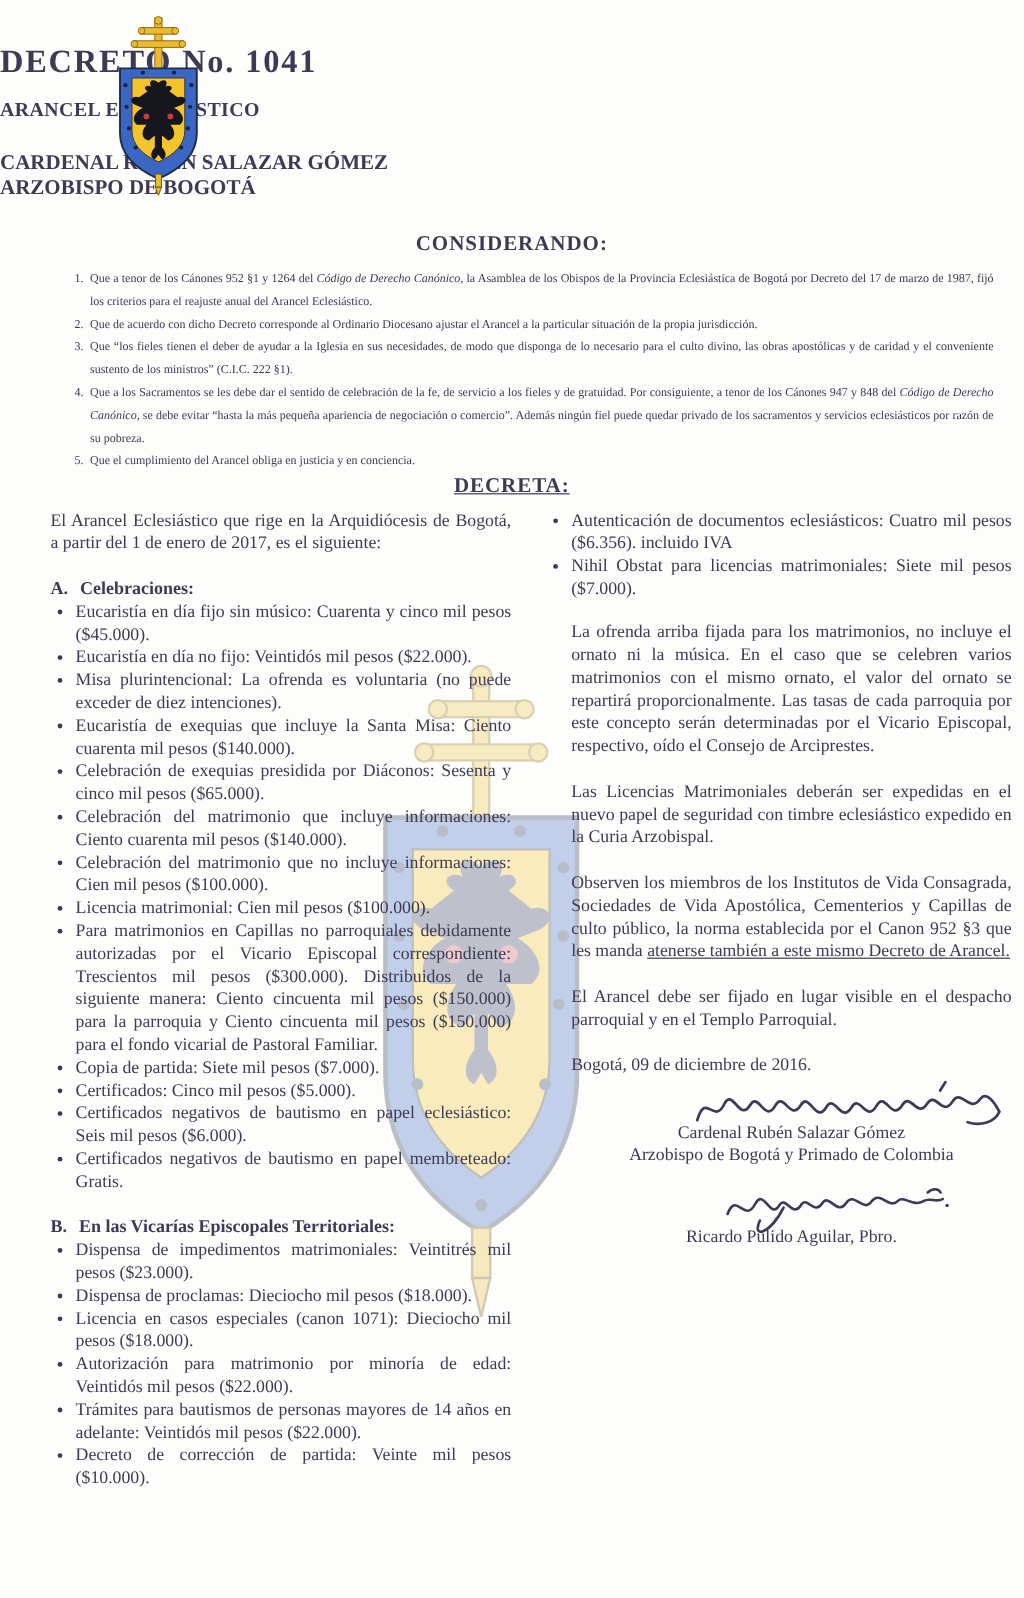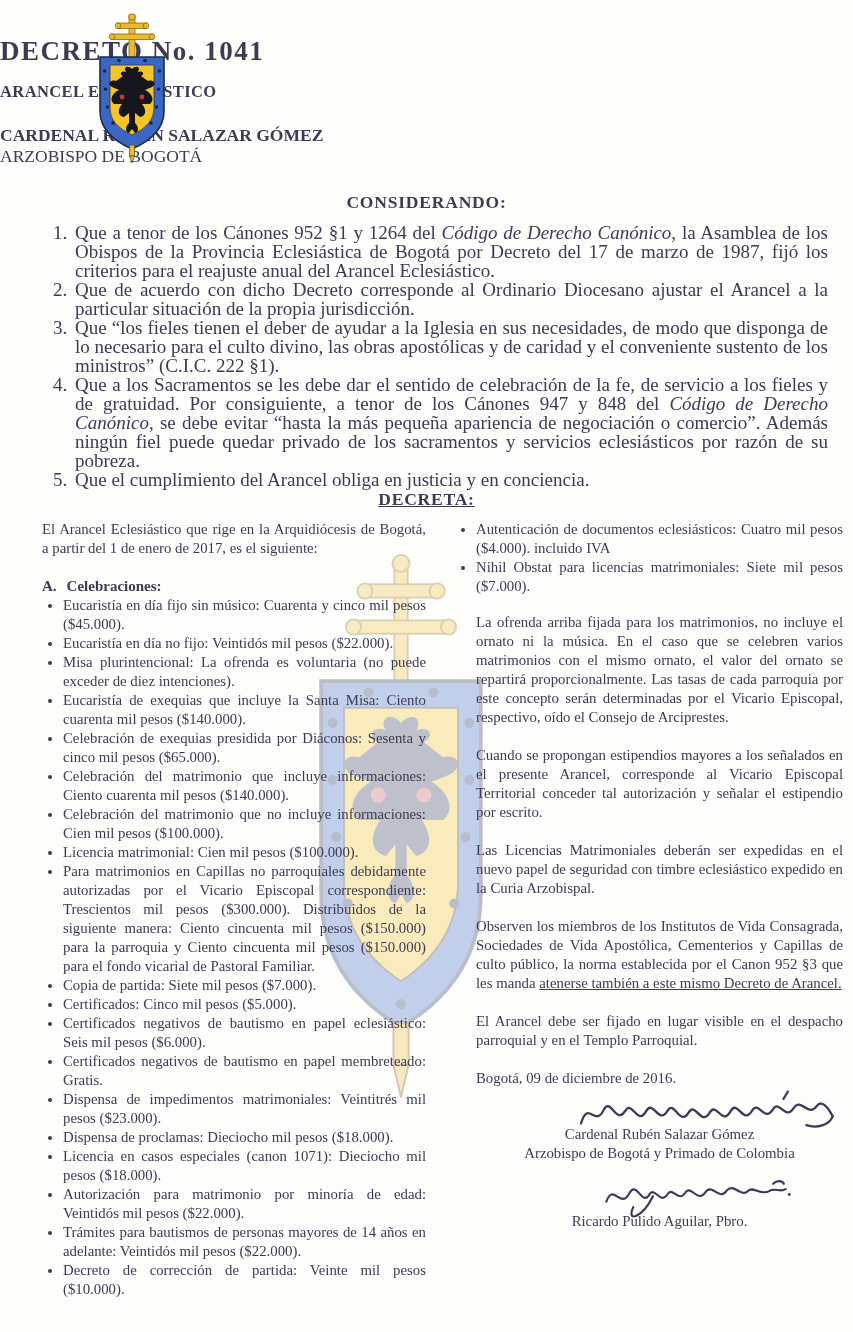--- a/index.html
+++ b/index.html
@@ -10,27 +10,27 @@
     color:#3d3a52;
   }
   .content{position:relative;z-index:1;}
   .watermark{position:absolute;left:306px;top:552px;z-index:0;opacity:.30;pointer-events:none;}
   
   .hdr{position:relative;padding-top:36px;}
   .emblem{position:absolute;left:86px;top:13px;}
   .t1{font-size:27px;font-weight:bold;letter-spacing:1.5px;line-height:30px;}
   .t2{font-size:16.5px;font-weight:bold;letter-spacing:.4px;margin-top:16px;}
   .t3{font-size:17.5px;font-weight:bold;margin-top:23px;line-height:21px;}
-  .t4{font-size:17.5px;font-weight:normal;line-height:21px;}
+  .t4{font-size:17.5px;font-weight:bold;line-height:21px;}
   .big-h{text-align:center;font-size:17.5px;font-weight:bold;letter-spacing:.8px;}
   .h-cons{margin-top:25px;}
   .h-decr{margin-top:0;text-decoration:underline;}
   
   ol.cons{margin:10px 0 0 0;padding:0 25px 0 72px;}
-  ol.cons>li{text-align:justify;font-size:19px;line-height:19px;padding-left:3px;}
+  ol.cons>li{text-align:justify;font-size:10px;line-height:19px;padding-left:3px;}
   .it{font-style:italic;}
   
   .cols{display:flex;align-items:flex-start;padding:10px 10px 0 42px;gap:22px;
         font-size:14.8px;line-height:19px;}
   .lcol{width:384px;}
   .rcol{flex:1;padding-left:28px;}
   p.jp{margin:0 0 19px 0;text-align:justify;}
   .sec-h{font-weight:bold;font-size:15px;margin:19px 0 0 0;}
   .sec-h .ltr{margin-right:10px;}
   ul.blt{list-style:disc outside;margin:0;padding-left:21px;}
@@ -157,38 +157,40 @@
           <li>Celebración del matrimonio que incluye informaciones: Ciento cuarenta mil pesos ($140.000).</li>
           <li>Celebración del matrimonio que no incluye informaciones: Cien mil pesos ($100.000).</li>
           <li>Licencia matrimonial: Cien mil pesos ($100.000).</li>
           <li>Para matrimonios en Capillas no parroquiales debidamente autorizadas por el Vicario Episcopal correspondiente: Trescientos mil pesos ($300.000). Distribuidos de la siguiente manera: Ciento cincuenta mil pesos ($150.000) para la parroquia y Ciento cincuenta mil pesos ($150.000) para el fondo vicarial de Pastoral Familiar.</li>
           <li>Copia de partida: Siete mil pesos ($7.000).</li>
           <li>Certificados: Cinco mil pesos ($5.000).</li>
           <li>Certificados negativos de bautismo en papel eclesiástico: Seis mil pesos ($6.000).</li>
           <li>Certificados negativos de bautismo en papel membreteado: Gratis.</li>
         </ul>
 
+        <div class="sec-h">
+          <span class="ltr">B.</span><span>En las Vicarías Episcopales Territoriales:</span>
+        </div>
         <ul class="blt">
           <li>Dispensa de impedimentos matrimoniales: Veintitrés mil pesos ($23.000).</li>
           <li>Dispensa de proclamas: Dieciocho mil pesos ($18.000).</li>
           <li>Licencia en casos especiales (canon 1071): Dieciocho mil pesos ($18.000).</li>
           <li>Autorización para matrimonio por minoría de edad: Veintidós mil pesos ($22.000).</li>
           <li>Trámites para bautismos de personas mayores de 14 años en adelante: Veintidós mil pesos ($22.000).</li>
           <li>Decreto de corrección de partida: Veinte mil pesos ($10.000).</li>
         </ul>
       </div>
 
       <div class="rcol">
         <ul class="blt">
-          <li>Autenticación de documentos eclesiásticos: Cuatro mil pesos ($4.000). incluido IVA</li>
+          <li>Autenticación de documentos eclesiásticos: Cuatro mil pesos ($6.356). incluido IVA</li>
           <li>Nihil Obstat para licencias matrimoniales: Siete mil pesos ($7.000).</li>
         </ul>
 
         <p class="jp">La ofrenda arriba fijada para los matrimonios, no incluye el ornato ni la música. En el caso que se celebren varios matrimonios con el mismo ornato, el valor del ornato se repartirá proporcionalmente. Las tasas de cada parroquia por este concepto serán determinadas por el Vicario Episcopal, respectivo, oído el Consejo de Arciprestes.</p>
-        <p class="jp">Cuando se propongan estipendios mayores a los señalados en el presente Arancel, corresponde al Vicario Episcopal Territorial conceder tal autorización y señalar el estipendio por escrito.</p>
         <p class="jp">Las Licencias Matrimoniales deberán ser expedidas en el nuevo papel de seguridad con timbre eclesiástico expedido en la Curia Arzobispal.</p>
         <p class="jp"><span>Observen los miembros de los Institutos de Vida Consagrada, Sociedades de Vida Apostólica, Cementerios y Capillas de culto público, la norma establecida por el Canon 952 §3 que les manda </span><span class="underl">atenerse también a este mismo Decreto de Arancel.</span></p>
         <p class="jp">El Arancel debe ser fijado en lugar visible en el despacho parroquial y en el Templo Parroquial.</p>
 
         <p class="dateline">Bogotá, 09 de diciembre de 2016.</p>
 
         <div class="sigblock sig1-wrap">
           <svg class="sig-svg sig1-svg" width="268" height="44" viewBox="0 0 300 50" xmlns="http://www.w3.org/2000/svg">
             <g fill="none" stroke="#3c3a58" stroke-width="2.6" stroke-linecap="round">
               <path d="M8 38 C16 10 24 44 34 22 C42 8 48 40 58 24 C66 10 72 42 82 24 C90 10 96 40 106 24 C114 10 120 42 130 26 C138 12 144 42 154 26 C162 12 168 42 178 24 C186 10 192 40 202 24 C210 10 216 38 226 22 C234 10 240 36 250 20 C258 8 266 32 276 18 C282 10 290 22 294 30"></path>

